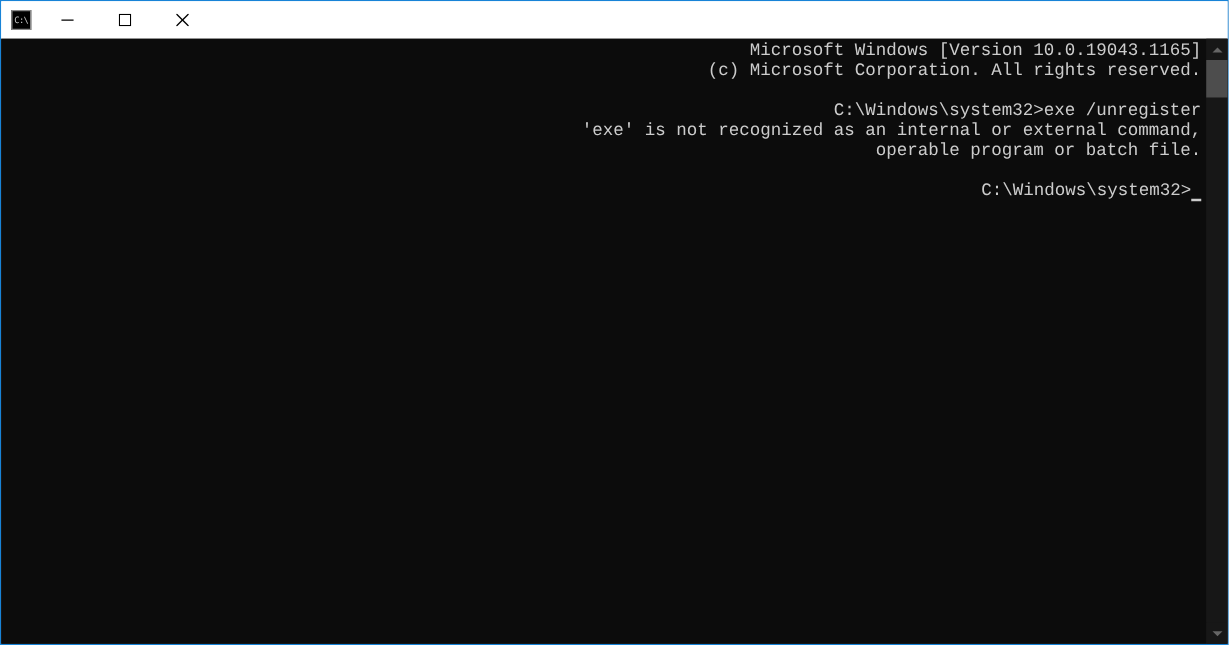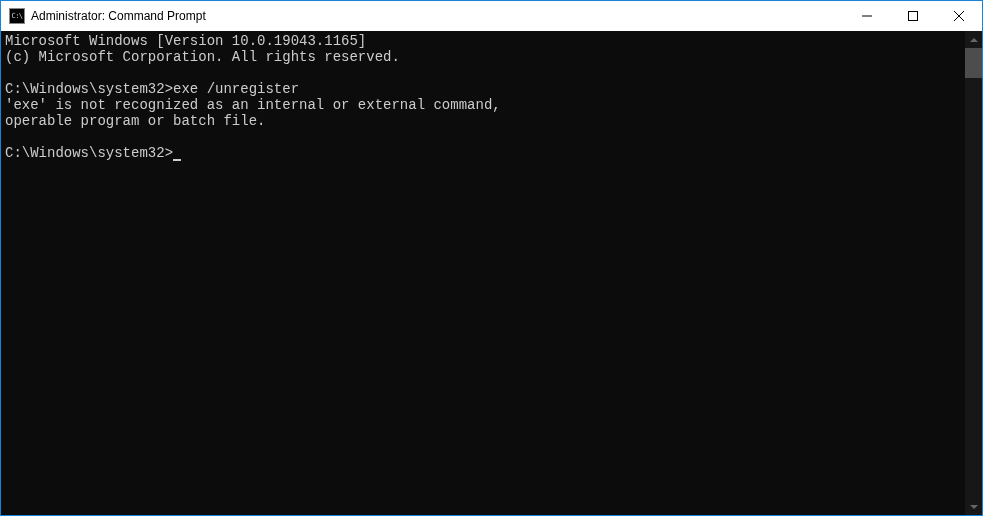--- a/index.html
+++ b/index.html
@@ -78,20 +78,21 @@
     .terminal {
       flex: 1;
       background: #0c0c0c;
       color: #cccccc;
       font-family: Consolas, "Courier New", monospace;
       font-size: 14px;
       line-height: 16px;
       padding: 2px 4px 4px 4px;
       white-space: pre;
       overflow: hidden;
+      text-align: right;
     }
     .scrollbar {
       width: 17px;
       background: #171717;
       display: flex;
       flex-direction: column;
     }
     .sb-btn {
       height: 17px;
       background: #171717;
@@ -135,21 +136,20 @@
     }
   </style>
 </head>
 <body>
 
 <div class="window">
   <div class="titlebar">
     <div class="titlebar-icon">
       <span class="titlebar-icon-text">C:\</span>
     </div>
-    <div class="titlebar-title">Administrator: Command Prompt</div>
     <div class="window-controls">
       <div class="win-ctrl">
         <svg viewBox="0 0 10 10">
           <line x1="0" y1="5" x2="10" y2="5" stroke="#000" stroke-width="1"></line>
         </svg>
       </div>
       <div class="win-ctrl">
         <svg viewBox="0 0 10 10">
           <rect x="0.5" y="0.5" width="9" height="9" fill="none" stroke="#000" stroke-width="1"></rect>
         </svg>

